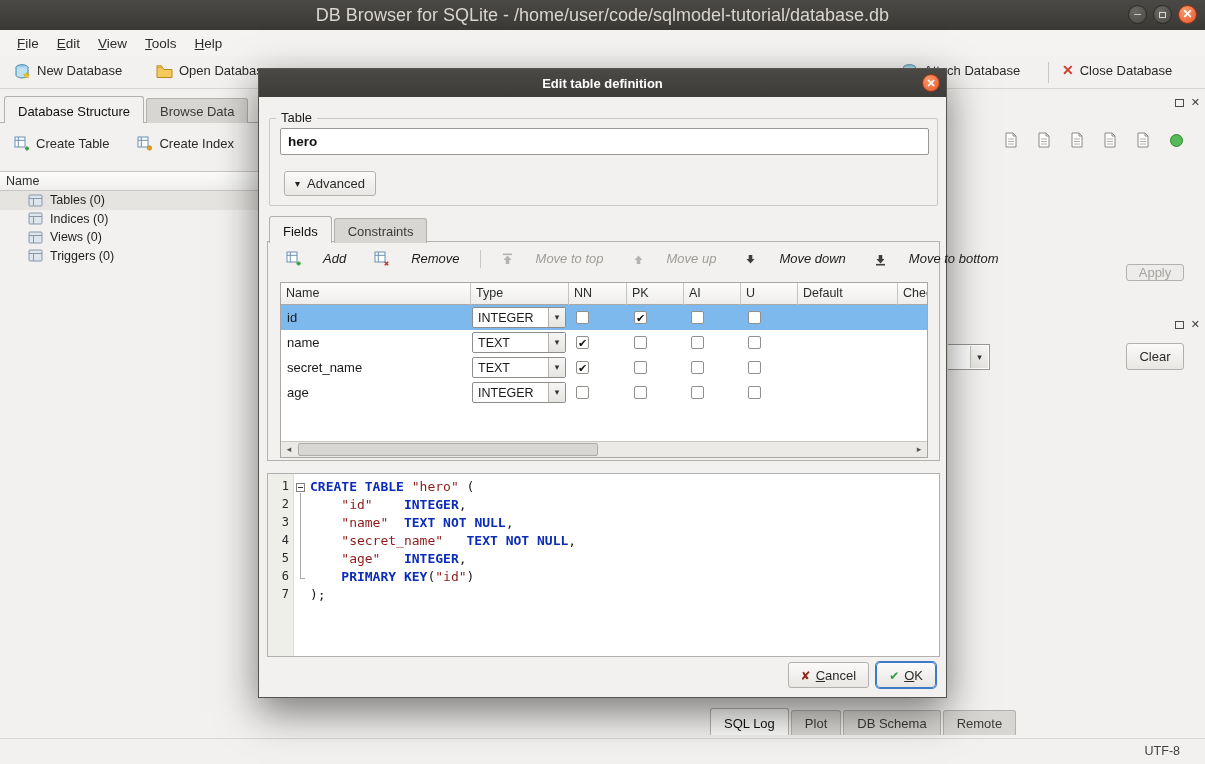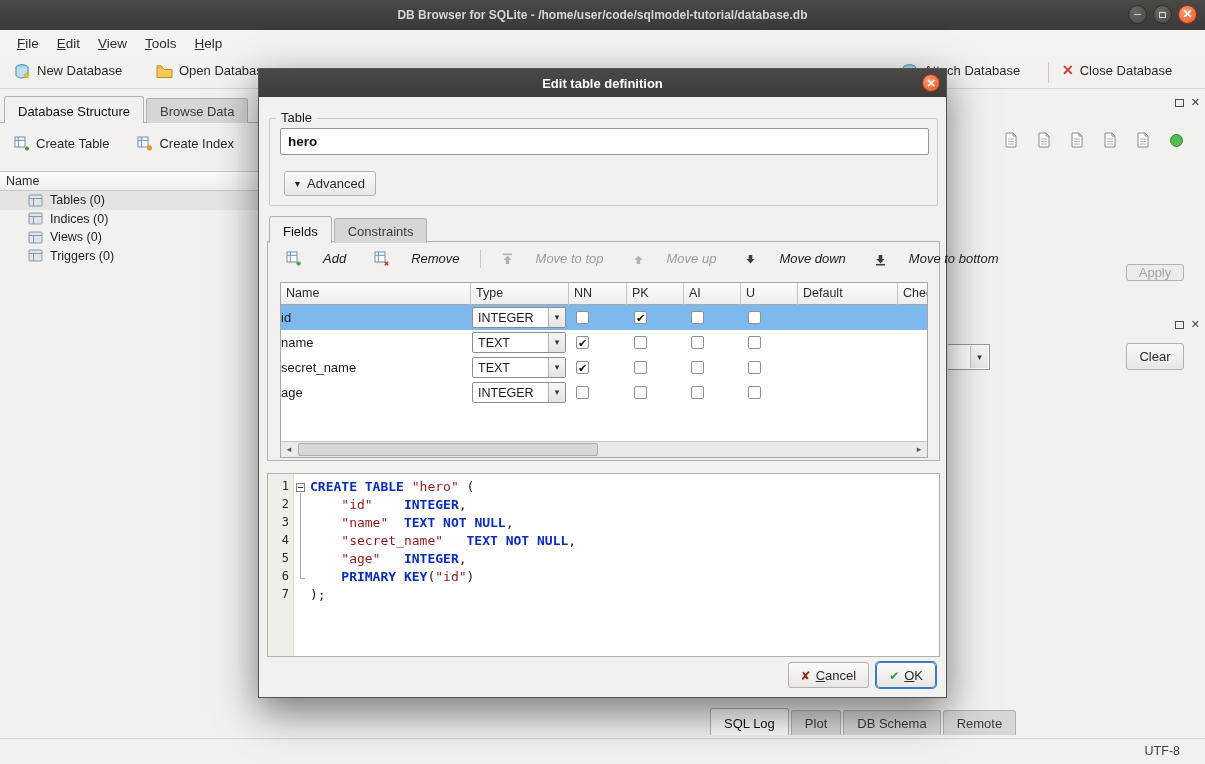--- a/index.html
+++ b/index.html
@@ -3,21 +3,21 @@
 <meta charset="utf-8">
 <style>
   *{margin:0;padding:0;box-sizing:border-box;}
   html,body{width:1205px;height:764px;}
   body{position:relative;overflow:hidden;font-family:"Liberation Sans",sans-serif;font-size:13px;color:#1a1a1a;background:#f2f1ef;}
   svg{display:block;}
   u{text-decoration:underline;}
 
   
   .titlebar{position:absolute;top:0;left:0;width:100%;height:30px;background:linear-gradient(#4a4945,#3a3936);display:flex;align-items:center;justify-content:center;}
-  .titlebar .title{color:#d9d5d0;font-weight:bold;font-size:12px;}
+  .titlebar .title{color:#d9d5d0;font-weight:normal;font-size:18px;}
   .win-controls{position:absolute;right:8px;top:5px;display:flex;gap:6px;}
   .wbtn{width:19px;height:19px;border-radius:50%;background:radial-gradient(circle at 35% 30%,#6a6862,#4a4844);border:1px solid #2c2b28;color:#dcd8d2;font-size:12px;line-height:16px;text-align:center;}
   .wbtn .sq{display:inline-block;width:7px;height:6px;border:1px solid #dcd8d2;margin-top:5px;}
   .wbtn.close{background:radial-gradient(circle at 35% 30%,#f79a6b,#e8572b);border-color:#9c3314;color:#fff;font-weight:bold;}
 
   .menubar{position:absolute;top:30px;left:0;width:100%;height:26px;background:#f4f3f1;display:flex;align-items:center;padding-left:8px;}
   .menu-item{padding:3px 9px;font-size:13.5px;color:#2c2c2c;}
 
   .toolbar{position:absolute;top:56px;left:0;width:100%;height:33px;background:#f2f1ef;border-bottom:1px solid #d8d6d2;}
   .tb-btn{position:absolute;top:4px;display:flex;align-items:flex-start;gap:6px;padding:3px 6px;color:#2a2a2a;white-space:nowrap;}
@@ -70,21 +70,21 @@
   .ftb-btn{display:flex;align-items:flex-end;gap:22px;padding:4px 8px;margin-right:12px;color:#1d1d1d;white-space:nowrap;font-style:italic;}
   .ftb-btn.disabled{color:#9e9c98;}
   .ftb-sep{width:1px;height:18px;background:#c9c7c3;margin-right:12px;}
 
   .grid{position:absolute;left:12px;top:40px;width:648px;height:176px;background:#fff;border:1px solid #a9a7a3;overflow:hidden;}
   .grid-header{display:flex;width:697px;height:22px;background:linear-gradient(#fdfdfc,#eeedeb);border-bottom:1px solid #aaa8a4;}
   .gh-cell{height:22px;padding:3px 0 0 5px;font-size:12.5px;color:#2c2c2c;border-right:1px solid #c6c4c0;}
   .grid-row{display:flex;width:697px;height:25px;align-items:center;}
   .grid-row.sel{background:#7db9ed;}
   .cell{height:25px;display:flex;align-items:center;}
-  .cell.name{}
+  .cell.name{padding-left:6px;}
   .combo{width:94px;height:21px;background:#fff;border:1px solid #8f8d89;border-radius:2px;margin-left:1px;font-size:12.5px;display:flex;align-items:center;}
   .combo-val{padding-left:5px;flex:1;}
   .combo-arrow{width:17px;height:19px;background:linear-gradient(#f7f6f4,#e6e4e1);border-left:1px solid #b5b3af;text-align:center;font-size:9px;line-height:19px;color:#333;}
   .checkbox{width:13px;height:13px;border:1px solid #90908c;background:#fff;border-radius:2px;margin-left:7px;font-size:11px;line-height:12px;text-align:center;color:#111;}
   .hscroll{position:absolute;left:0;right:0;bottom:0;height:16px;background:#ebeae7;border-top:1px solid #c9c7c3;}
   .sb-arrow{position:absolute;top:0;width:16px;height:15px;text-align:center;font-size:9px;line-height:15px;color:#555;}
   .sb-arrow.left{left:0;}
   .sb-arrow.right{right:0;}
   .sb-thumb{position:absolute;left:17px;top:1px;width:300px;height:13px;background:#d9d7d3;border:1px solid #aeaca8;border-radius:2px;}
 

